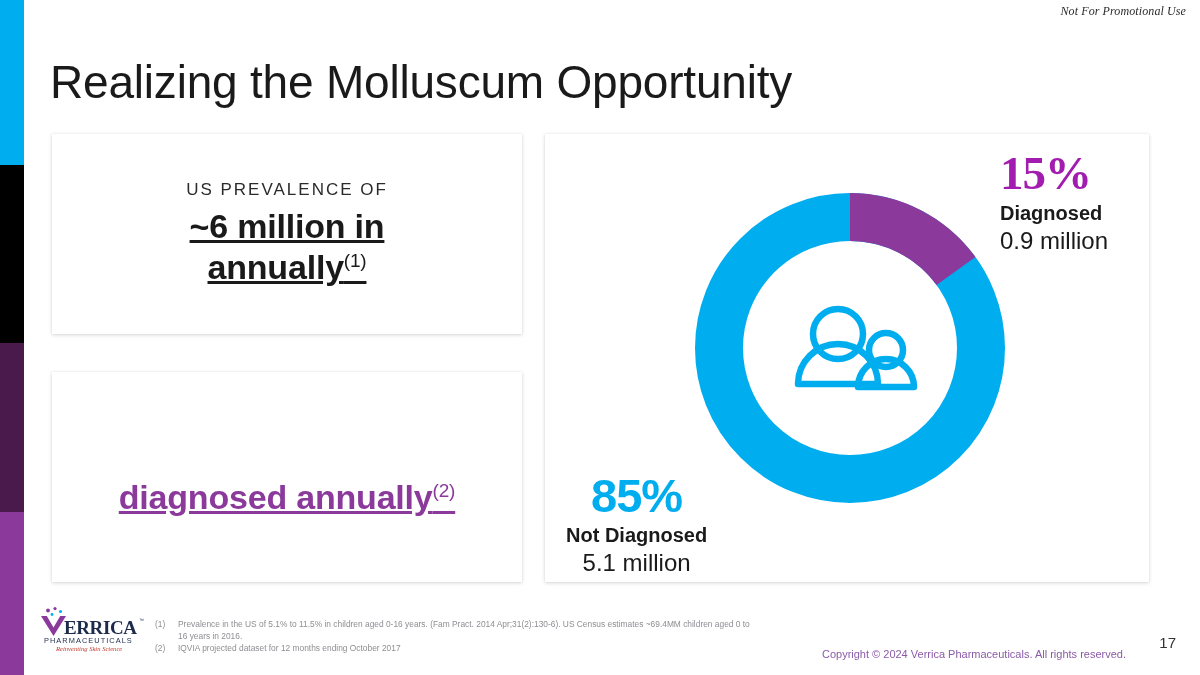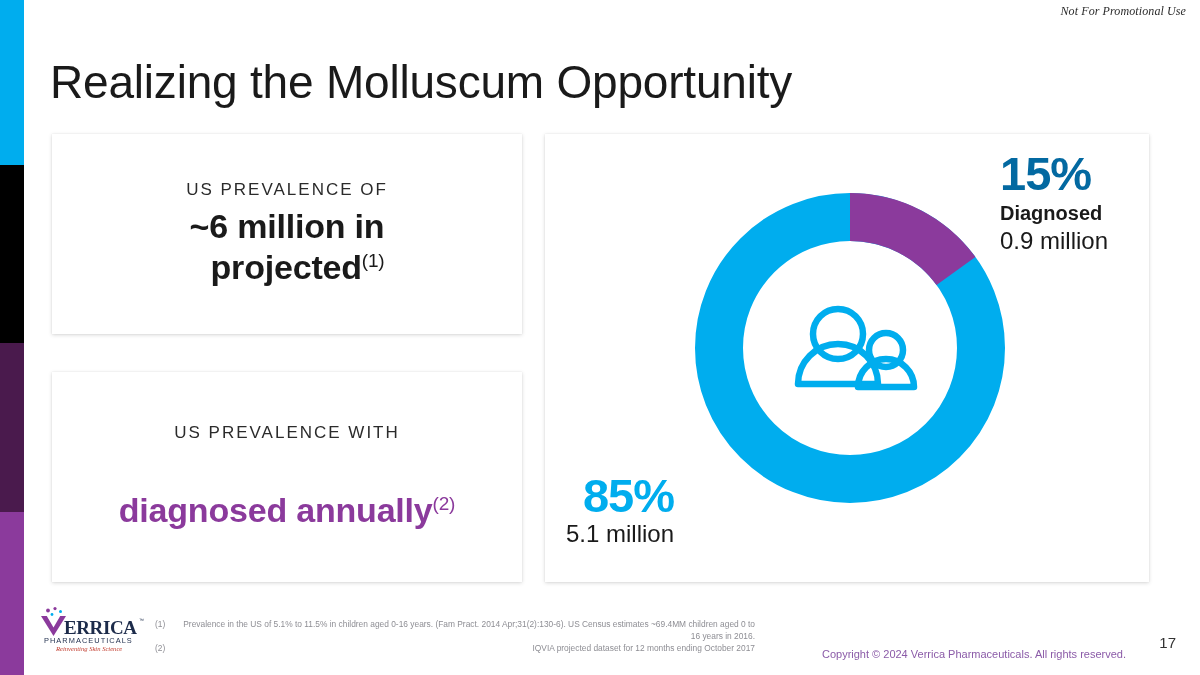--- a/index.html
+++ b/index.html
@@ -57,53 +57,54 @@
     font-weight:400;
     letter-spacing:2.0px;
     color:#2b2b2b;
     margin-bottom:6px;
     text-align:center;
   }
   .big-stat {
     font-size:34px;
     font-weight:bold;
     color:#1a1a1a;
-    text-align:right;
+    text-align:center;
     line-height:1.20;
     letter-spacing:-.2px;
+    text-decoration:underline;
   }
   .big-stat.purple { color:#8B3A9C; }
   .big-stat sup { font-size:19px; font-weight:400; vertical-align:super; line-height:0; }
 
   
   #donut-wrap { position:absolute; left:690px; top:188px; width:320px; height:320px; }
   #donut-svg  { display:block; width:320px; height:320px; }
 
   
   .callout { position:absolute; }
   #callout-diagnosed { left:1000px; top:150px; text-align:left; }
-  #callout-notdiagnosed { left:566px; top:472px; text-align:right; }
+  #callout-notdiagnosed { left:566px; top:472px; text-align:center; }
 
   .callout-pct { font-size:47px; font-weight:bold; line-height:1.0; letter-spacing:-1px; }
-  .callout-pct.purple { color:#0369a1; }
+  .callout-pct.purple { color:#a21caf;font-family:Liberation Serif, serif; }
   .callout-pct.cyan   { color:#00ADEE; }
   .callout-label { font-size:20px; font-weight:bold; color:#1a1a1a; line-height:1.25; margin-top:4px; }
   .callout-value { font-size:24px; font-weight:400; color:#1a1a1a; line-height:1.25; }
 
   
   #logo { position:absolute; left:36px; top:606px; width:112px; height:46px; }
   #logo svg { display:block; }
 
   #footnotes {
     position:absolute; left:155px; top:618px; width:600px;
     font-size:8.4px; color:#8e8e94; line-height:1.45;
   }
   .footnote-row { display:flex; gap:7px; }
   .footnote-mark { width:16px; flex:0 0 16px; }
-  .footnote-text { flex:1;text-align:right; }
+  .footnote-text { flex:1; }
 
   #copyright {
     position:absolute; right:74px; top:638px;
     font-size:11px; color:#8B5BA8;margin-top:10px;
   }
   #page-number {
     position:absolute; right:24px; top:634px;
     font-size:15px; color:#333; font-weight:400;
   }
 </style>
@@ -119,28 +120,27 @@
 
 <div id="notice">Not For Promotional Use</div>
 
 <h1 id="page-title">Realizing the Molluscum Opportunity</h1>
 
 <div class="card" id="stat-card-1">
   <div class="card-inner">
     <div class="kicker">US PREVALENCE OF</div>
     <div class="big-stat">
       <span>~6 million in</span><br>
-      <span>projected</span><sup>(1)</sup>
+      <span>annually</span><sup>(1)</sup>
     </div>
   </div>
 </div>
 
 <div class="card" id="stat-card-2">
   <div class="card-inner">
-    <div class="kicker">US PREVALENCE WITH</div>
     <div class="big-stat purple">
       <br>
       <span>diagnosed annually</span><sup>(2)</sup>
     </div>
   </div>
 </div>
 
 <div class="card" id="chart-panel"></div>
 
 <div id="donut-wrap">
@@ -159,20 +159,21 @@
 </div>
 
 <div class="callout" id="callout-diagnosed">
   <div class="callout-pct purple">15%</div>
   <div class="callout-label">Diagnosed</div>
   <div class="callout-value">0.9 million</div>
 </div>
 
 <div class="callout" id="callout-notdiagnosed">
   <div class="callout-pct cyan">85%</div>
+  <div class="callout-label">Not Diagnosed</div>
   <div class="callout-value">5.1 million</div>
 </div>
 
 <div id="logo">
   <svg width="112" height="46" viewBox="0 0 112 46">
 
     <circle cx="12" cy="4.5" r="1.9" fill="#8B3A9C"></circle>
     <circle cx="19" cy="2.6" r="1.6" fill="#8B3A9C"></circle>
     <circle cx="24.5" cy="5.6" r="1.5" fill="#00ADEE"></circle>
     <circle cx="16" cy="8.5" r="1.4" fill="#00ADEE"></circle>

